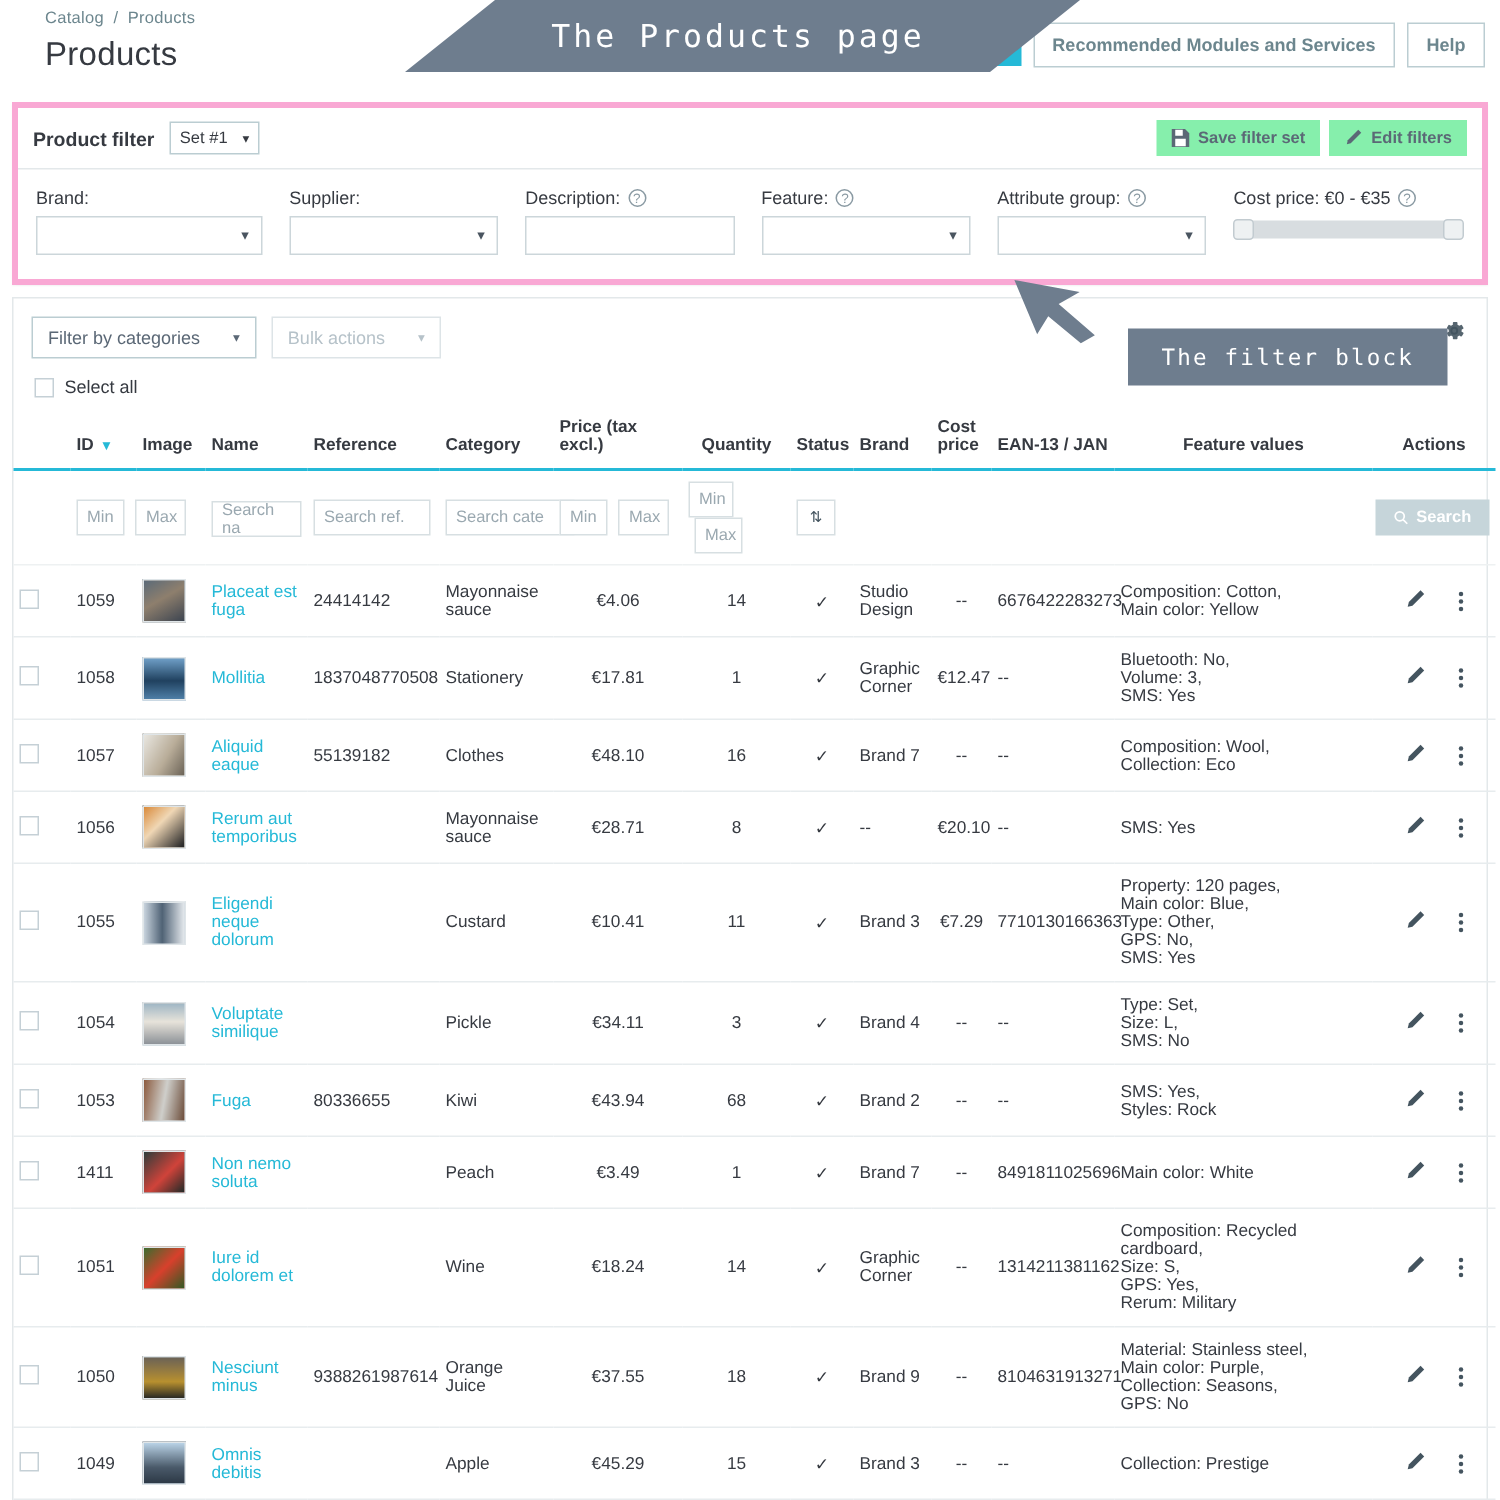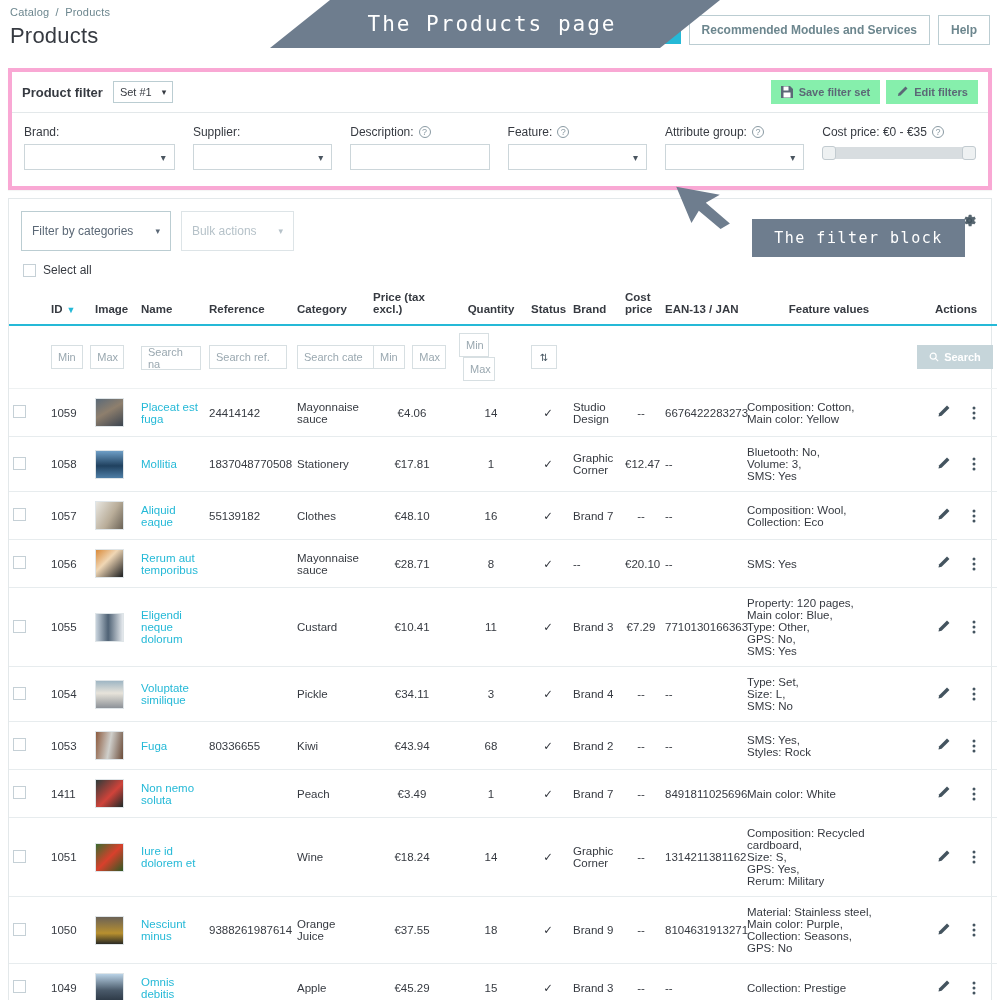--- a/index.html
+++ b/index.html
@@ -7,21 +7,21 @@
   body {
     width:1000px; height:1000px; overflow:hidden;
     background:#fff;
     font-family:"Liberation Sans", sans-serif;
     font-size:12px;
     color:#363a41;
     position:relative;
   }
 
   
-  .page-header { height:60px; position:relative; padding:6px 0 0 10px; }
+  .page-header { height:60px; position:relative; padding:6px 0 0 10px;margin-left:20px; }
   .breadcrumb { font-size:11px; color:#6c868e; letter-spacing:.2px; }
   .breadcrumb span { color:#6c868e; }
   .breadcrumb .sep { margin:0 3px; }
   .page-title { font-size:22px; font-weight:400; color:#363a41; margin-top:5px; letter-spacing:.2px; }
 
   .header-actions {
     position:absolute; right:10px; top:15px;
     display:flex; align-items:center; gap:8px;
   }
   .btn-new-product {
@@ -103,21 +103,21 @@
   }
   .slider-handle {
     position:absolute; top:-1px; width:14px; height:14px;
     background:#eef1f2; border:1px solid #c2cbd0; border-radius:3px;
   }
 
   
   .grid-panel { margin:0 8px; border:1px solid #e3e8ea; background:#fff; }
   .grid-toolbar { display:flex; align-items:center; padding:12px 12px 0 12px; position:relative;}
   .dd-btn {
-    border:1px solid #bbcdd2; background:#fff; height:40px;
+    border:1px solid #bbcdd2; background:#fff; height:28px;
     padding:0 10px; font-size:12px; color:#5b6876;
     display:flex; align-items:center; gap:22px; cursor:pointer;
   }
   .dd-btn.disabled { color:#b6c2c9; border-color:#dde4e7; }
   .gear {
     position:absolute; right:14px; top:14px; cursor:pointer; color:#5b6876;
   }
   .select-all-row { display:flex; align-items:center; gap:7px; padding:12px 12px 14px 14px; }
   .chk { width:13px; height:13px; border:1px solid #c5d0d6; background:#fff; display:inline-block; }
 

